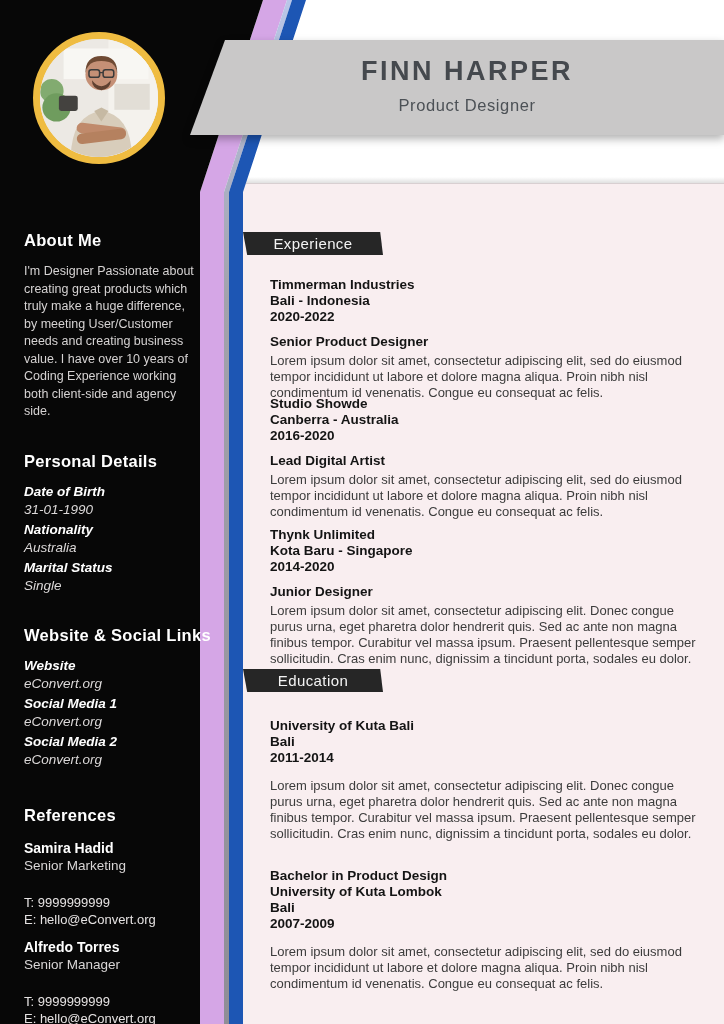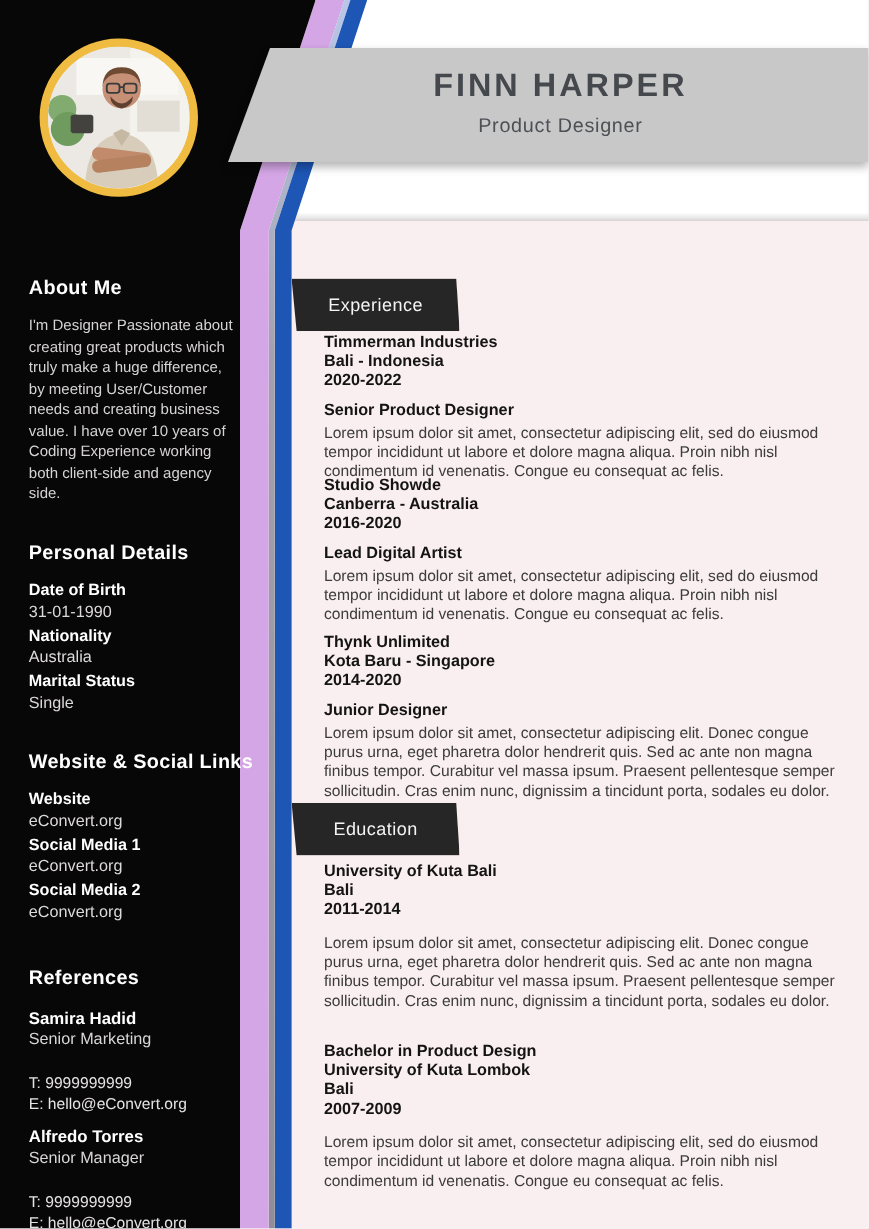--- a/index.html
+++ b/index.html
@@ -42,33 +42,33 @@
   
   .avatar {
     position:absolute; left:33px; top:32px; width:132px; height:132px;
     border-radius:50%; border:7px solid #efbc41; overflow:hidden; background:#ece9e4;
   }
   .avatar svg { display:block; width:100%; height:100%; }
   
   .side-sec { position:absolute; left:24px; width:170px; color:#fff; }
   .side-sec h3 { font-size:16.5px; font-weight:600; letter-spacing:0.3px; color:#ffffff; white-space:nowrap; }
   .about-text { margin-top:13px; font-size:12.5px; line-height:17.5px; color:#d6d3d3; }
-  .kv { margin-top:12px; }
+  .kv { margin-top:12px;font-style:italic; }
   .kv .item { margin-bottom:2px; }
   .kv .label { font-size:13.5px; font-weight:bold; line-height:18px; color:#ffffff; }
   .kv .value { font-size:13.5px; line-height:18px; color:#dcd9d9; }
   .refs { margin-top:14px; }
   .ref { margin-bottom:10px; }
   .ref .name { font-size:14px; font-weight:bold; line-height:18px; }
   .ref .role { font-size:13.5px; line-height:18px; color:#d9d6d6; }
   .ref .phone { margin-top:19px; font-size:13px; line-height:17px; color:#e5e2e2; }
   .ref .email { font-size:13px; line-height:17px; color:#e5e2e2; }
   
   .sec-box {
-    position:absolute; left:243px; width:140px; height:44px; background:#262626;
+    position:absolute; left:243px; width:140px; height:23px; background:#262626;
     clip-path:polygon(0 0, 98% 0, 100% 100%, 3% 100%);
     display:flex; align-items:center; justify-content:center;
     color:#f4f4f4; font-size:15px; letter-spacing:0.4px;
   }
   .box-exp { top:232px; }
   .box-edu { top:669px; }
   .entry { position:absolute; left:270px; width:440px; }
   .e1 { top:277px; } .e2 { top:396px; } .e3 { top:527px; }
   .d1 { top:718px; } .d2 { top:868px; }
   .entry .hline { font-size:13.5px; font-weight:bold; line-height:16px; color:#141414; }

